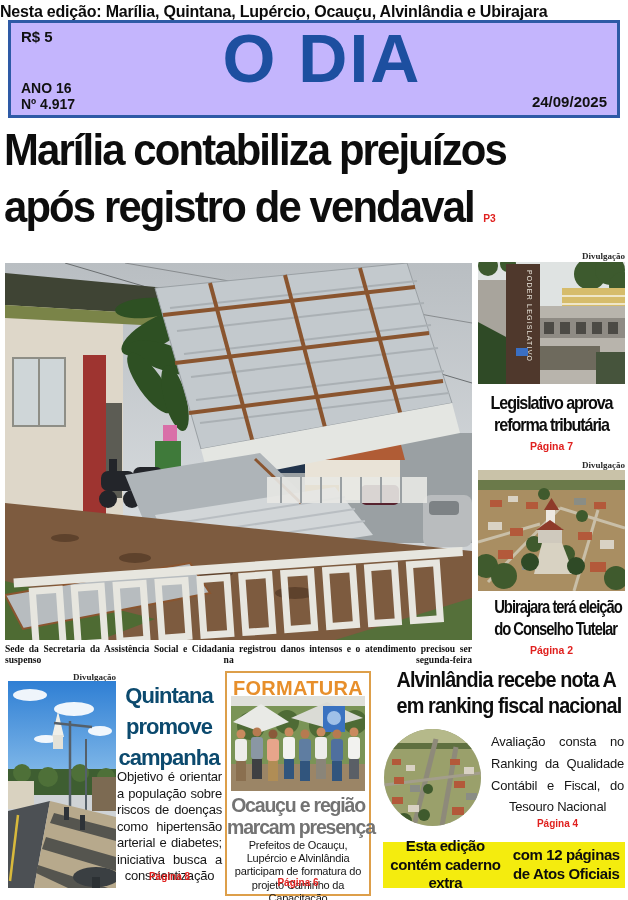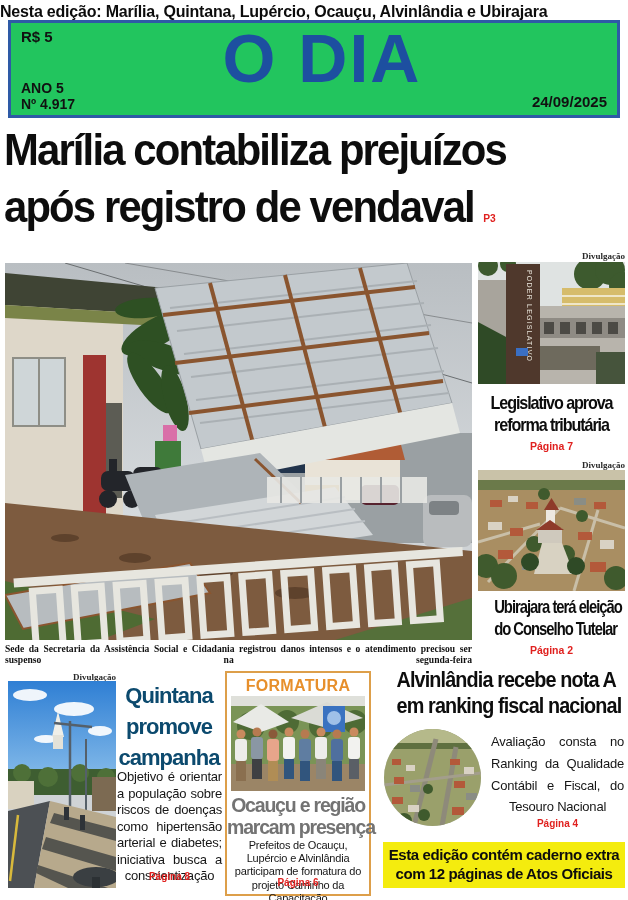--- a/index.html
+++ b/index.html
@@ -7,21 +7,21 @@
     position:relative;width:628px;height:900px;background:#ffffff;overflow:hidden;
     font-family:"Liberation Sans", sans-serif;color:#111;
   }
   
   .edition-line{
     position:absolute;top:3px;left:0;right:6px;text-align:left;
     font-size:16px;font-weight:bold;letter-spacing:-0.2px;color:#0c0c0c;
   }
   .masthead{
     position:absolute;top:20px;left:8px;width:606px;height:92px;
-    border:3px solid #2e5aa6;background:#22c55e;
+    border:3px solid #2e5aa6;background:#c4b5fd;
   }
   .masthead .price{position:absolute;top:5px;left:10px;font-size:15px;font-weight:bold;}
   .masthead .title{
     position:absolute;top:-4px;left:0;right:0;text-align:center;
     font-size:68px;font-weight:bold;color:#1d4fa0;letter-spacing:2px;padding-left:16px;
   }
   .masthead .ed-year{position:absolute;bottom:20px;left:10px;font-size:14px;font-weight:bold;line-height:1;}
   .masthead .ed-number{position:absolute;bottom:4px;left:10px;font-size:14px;font-weight:bold;line-height:1;}
   .masthead .ed-date{position:absolute;bottom:5px;right:10px;font-size:15px;font-weight:bold;}
   
@@ -63,21 +63,21 @@
     position:absolute;left:117px;top:769px;width:105px;
     font-size:13px;line-height:1.27;color:#161616;
     text-align:justify;text-align-last:center;letter-spacing:-0.2px;
   }
   .form-box{
     position:absolute;left:225px;top:671px;width:146px;height:225px;
     border:2px solid #dd9f4a;background:#fff;box-sizing:border-box;
   }
   .form-tag{
     position:absolute;left:225px;top:677px;width:146px;text-align:center;
-    font-size:16px;font-weight:bold;color:#e78f2b;letter-spacing:0.3px;
+    font-size:20px;font-weight:bold;color:#e78f2b;letter-spacing:0.3px;
   }
   .form-headline{
     position:absolute;left:227px;top:794px;width:142px;margin:0;text-align:center;
     font-size:19.5px;font-weight:bold;letter-spacing:-1.2px;line-height:1.14;color:#737373;white-space:nowrap;
   }
   .form-body{
     position:absolute;left:228px;top:839px;width:140px;text-align:center;
     font-size:11px;line-height:1.2;letter-spacing:-0.2px;color:#161616;
   }
   .alv-headline{
@@ -85,36 +85,36 @@
     font-size:22.5px;font-weight:bold;letter-spacing:-1px;line-height:1.15;color:#0d0d0d;
     white-space:nowrap;transform:scaleX(.88);transform-origin:50% 0;
   }
   .alv-body{
     position:absolute;left:491px;top:731px;width:133px;
     font-size:13px;line-height:1.68;letter-spacing:-0.2px;color:#161616;
     text-align:justify;text-align-last:center;
   }
   .notice{
     position:absolute;left:383px;top:842px;width:242px;height:46px;background:#f4ec0e;
-    display:flex;flex-direction:column;justify-content:center;align-items:center;
+    display:flex;flex-direction:row;justify-content:center;align-items:center;
     font-size:15px;font-weight:bold;letter-spacing:-0.4px;line-height:1.25;color:#0d0d0d;text-align:center;
   }
   .circle-photo{border-radius:50%;}
 </style>
 </head>
 <body>
 
 <div class="page">
 
   <div class="edition-line">Nesta edição: Marília, Quintana, Lupércio, Ocauçu, Alvinlândia e Ubirajara</div>
 
   <div class="masthead">
     <div class="price">R$ 5</div>
     <div class="title">O DIA</div>
-    <div class="ed-year">ANO 5</div>
+    <div class="ed-year">ANO 16</div>
     <div class="ed-number">Nº 4.917</div>
     <div class="ed-date">24/09/2025</div>
   </div>
 
   <h1 class="lead-headline"><span>Marília contabiliza prejuízos</span><br>
     <span>após registro de vendaval</span><span class="pref">P3</span>
   </h1>
 
   <div class="credit" style="top:251px;left:478px;width:147px;">Divulgação</div>
   <div class="credit" style="top:460px;left:478px;width:147px;">Divulgação</div>

